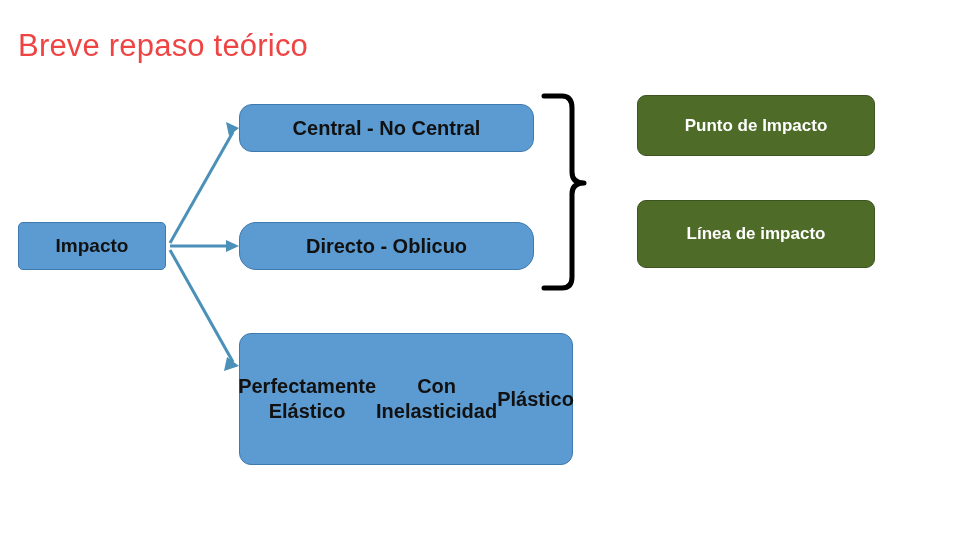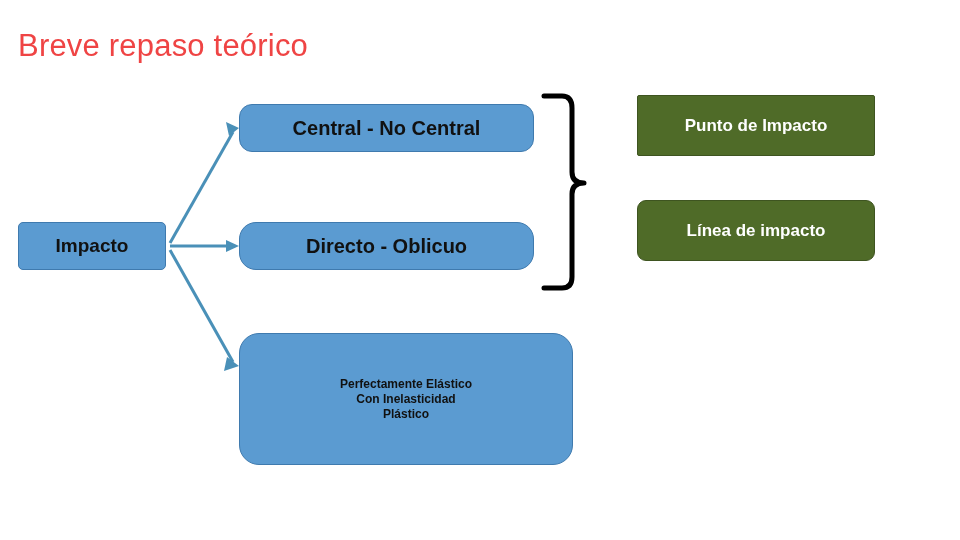--- a/index.html
+++ b/index.html
@@ -71,40 +71,39 @@
     width: 295px;
     height: 48px;
     font-size: 20px;
     border-radius: 17px;
   }
   #n-elastico {
     left: 239px;
     top: 333px;
     width: 334px;
     height: 132px;
-    font-size: 12px;
-    border-radius: 20px;
-    flex-direction: column;
+    font-size: 20px;
+    border-radius: 12px;
   }
   #n-elastico span {
     display: block;
   }
   #n-punto {
     left: 637px;
     top: 95px;
     width: 238px;
     height: 61px;
     font-size: 17px;
-    border-radius: 2px;
+    border-radius: 9px;
   }
   #n-linea {
     left: 637px;
     top: 200px;
     width: 238px;
-    height: 61px;
+    height: 68px;
     font-size: 17px;
     border-radius: 9px;
   }
   #connectors, #brace {
     position: absolute;
     left: 0;
     top: 0;
     width: 960px;
     height: 540px;
     pointer-events: none;

